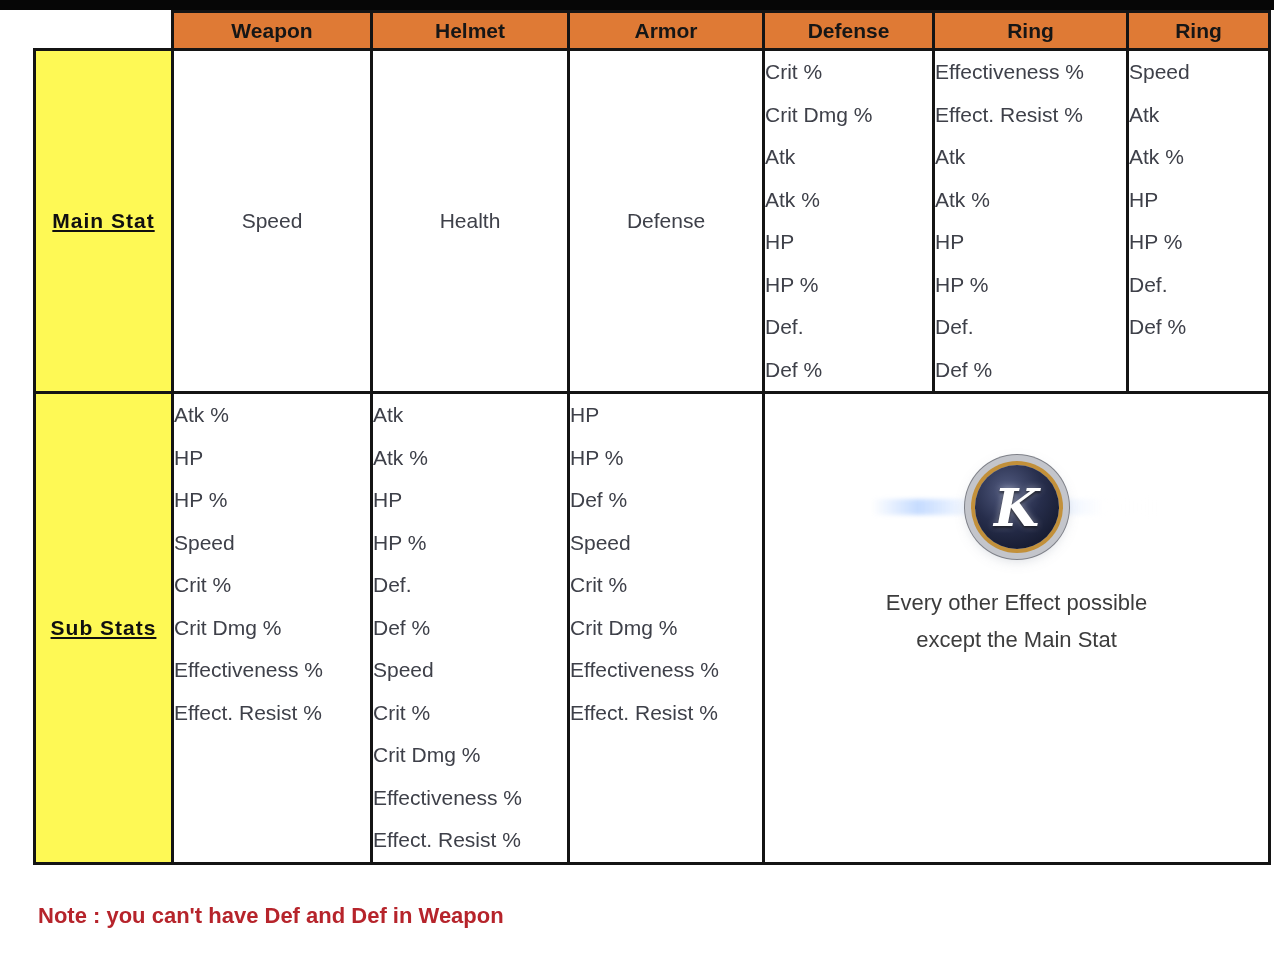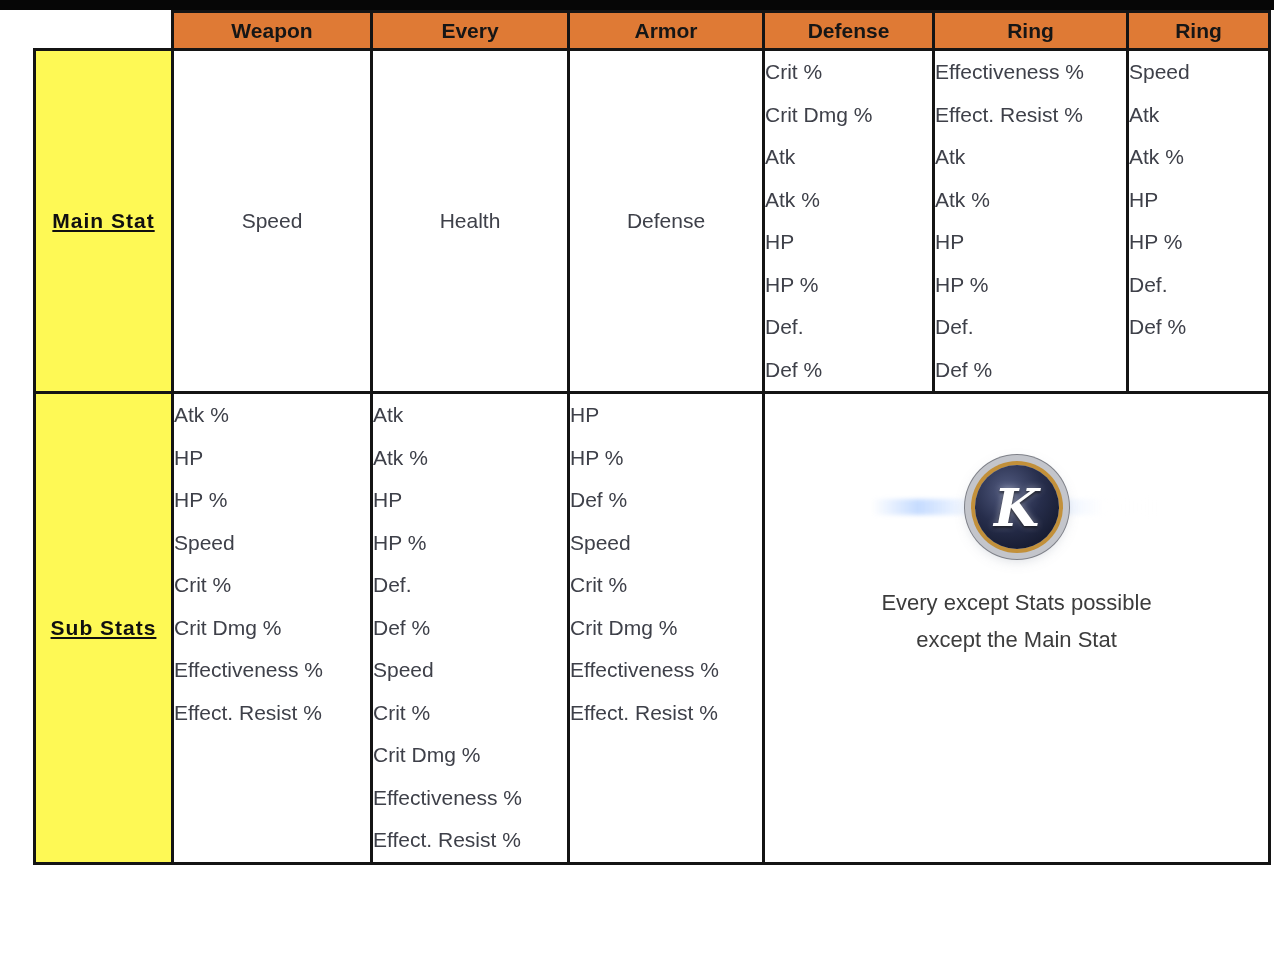--- a/index.html
+++ b/index.html
@@ -120,21 +120,21 @@
       <col style="width:197px">
     <col style="width:195px">
       <col style="width:170px">
       <col style="width:194px">
     <col style="width:142px">
   </colgroup>
   <tbody>
       <tr class="header-row">
     <td class="blank"></td>
     <th>Weapon</th>
-    <th>Every</th>
+    <th>Helmet</th>
     <th>Armor</th>
     <th>Defense</th>
     <th>Ring</th>
     <th>Ring</th>
   </tr>
   <tr class="main-row">
     <th class="row-label">Main Stat</th>
     <td class="single-cell">Speed</td>
     <td class="single-cell">Health</td>
     <td class="single-cell">Defense</td>
@@ -204,22 +204,23 @@
           <div class="stat-line">Effect. Resist %</div>
         </td>
     <td class="merged-cell" colspan="3">
       <div class="emblem-wrap">
         <div class="flare"></div>
         <div class="emblem">
           <span class="k-letter">K</span>
         </div>
       </div>
       <div class="merged-text">
-        <div>Every except Stats possible</div>
+        <div>Every other Effect possible</div>
         <div>except the Main Stat</div>
       </div>
     </td>
   </tr>
 </tbody>
   </table>
 
 <div class="notes">
+  <div class="note-line">Note : you can't have Def and Def in Weapon</div>
 </div>
 
 </body></html>

